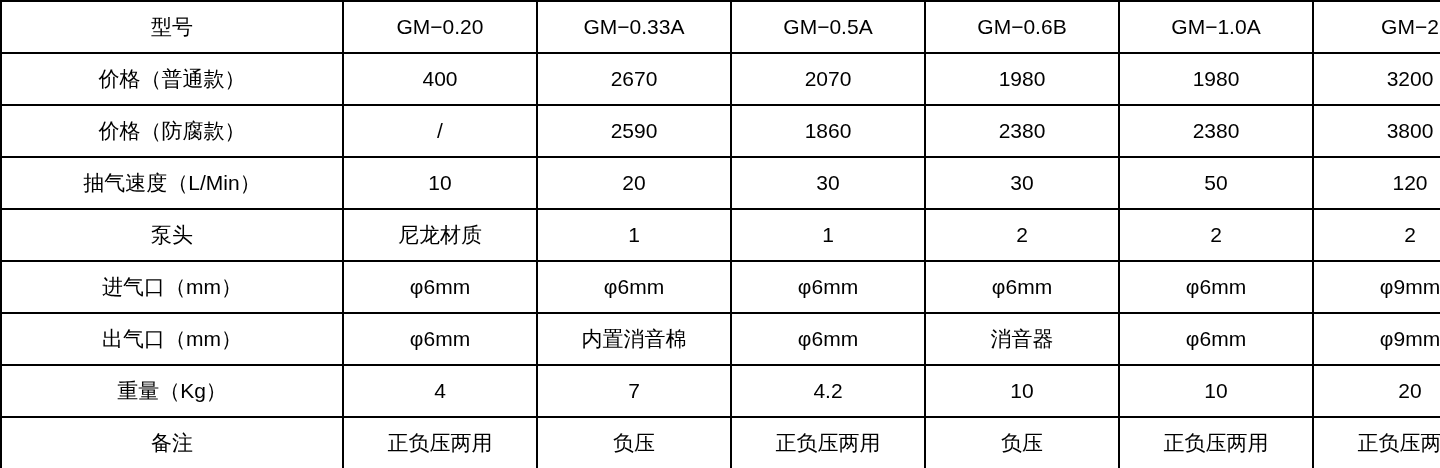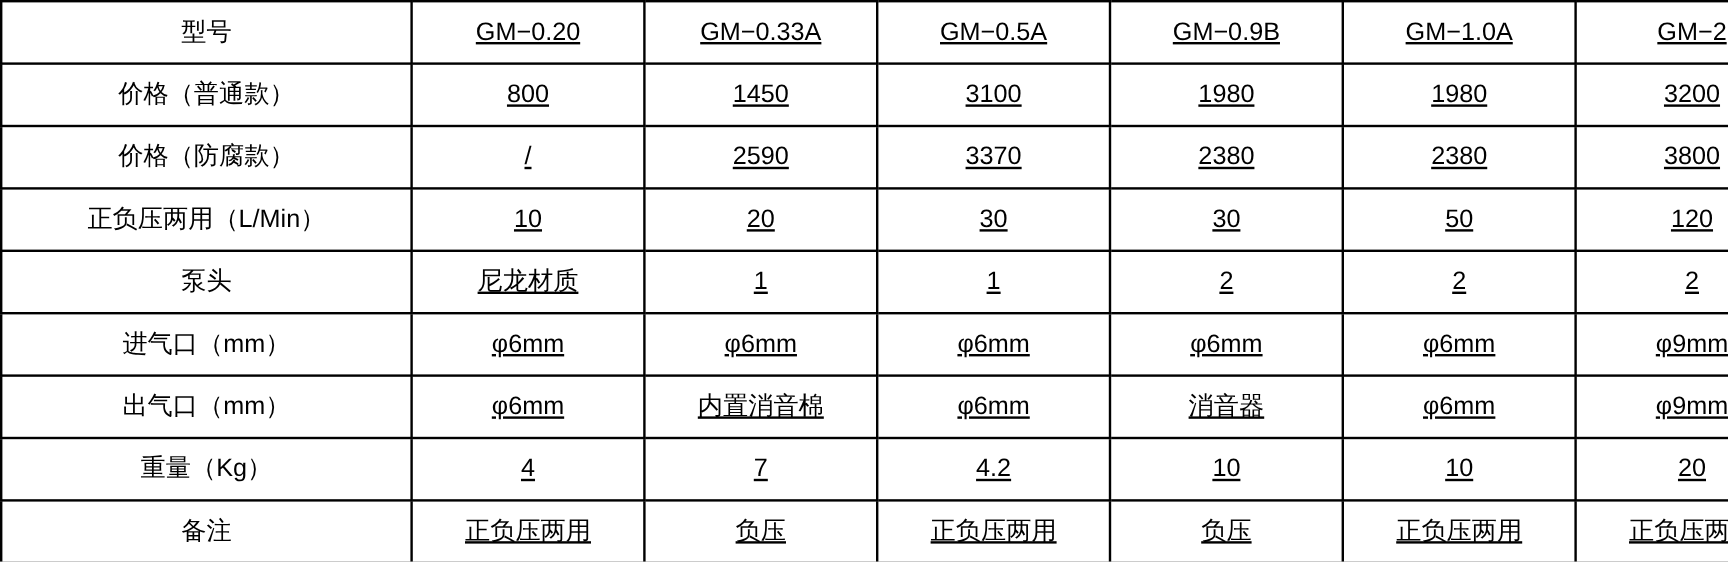--- a/index.html
+++ b/index.html
@@ -33,61 +33,60 @@
     font-weight: 400;
     line-height: 1.2;
     padding: 2px 4px;
     white-space: nowrap;
   }
   table.spec-table td.label-cell {
     width: 332px;
   }
   table.spec-table td.data-cell {
     width: 184px;
-    text-decoration: underline;
   }
   table.spec-table tr {
     height: 52px;
   }
 </style>
 </head>
 <body>
 
 <div class="spec-table-wrap">
   <table class="spec-table">
     <tbody>
       <tr>
         <td class="label-cell">型号</td>
         <td class="data-cell">GM−0.20</td>
         <td class="data-cell">GM−0.33A</td>
         <td class="data-cell">GM−0.5A</td>
-        <td class="data-cell">GM−0.9B</td>
+        <td class="data-cell">GM−0.6B</td>
         <td class="data-cell">GM−1.0A</td>
         <td class="data-cell">GM−2</td>
       </tr>
       <tr>
         <td class="label-cell">价格（普通款）</td>
-        <td class="data-cell">800</td>
-        <td class="data-cell">1450</td>
-        <td class="data-cell">3100</td>
+        <td class="data-cell">400</td>
+        <td class="data-cell">2670</td>
+        <td class="data-cell">2070</td>
         <td class="data-cell">1980</td>
         <td class="data-cell">1980</td>
         <td class="data-cell">3200</td>
       </tr>
       <tr>
         <td class="label-cell">价格（防腐款）</td>
         <td class="data-cell">/</td>
         <td class="data-cell">2590</td>
-        <td class="data-cell">3370</td>
+        <td class="data-cell">1860</td>
         <td class="data-cell">2380</td>
         <td class="data-cell">2380</td>
         <td class="data-cell">3800</td>
       </tr>
       <tr>
-        <td class="label-cell">正负压两用（L/Min）</td>
+        <td class="label-cell">抽气速度（L/Min）</td>
         <td class="data-cell">10</td>
         <td class="data-cell">20</td>
         <td class="data-cell">30</td>
         <td class="data-cell">30</td>
         <td class="data-cell">50</td>
         <td class="data-cell">120</td>
       </tr>
       <tr>
         <td class="label-cell">泵头</td>
         <td class="data-cell">尼龙材质</td>

